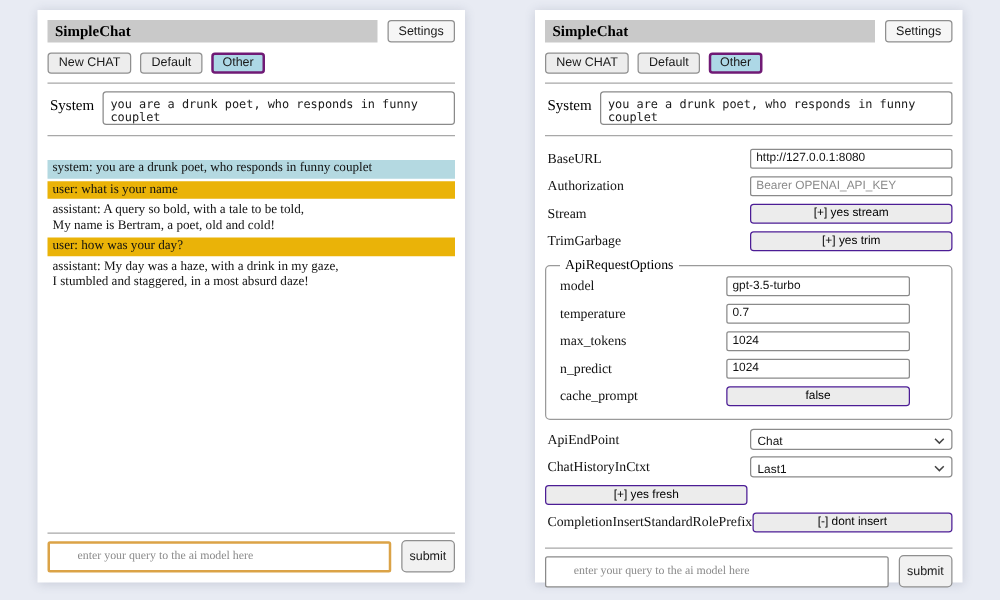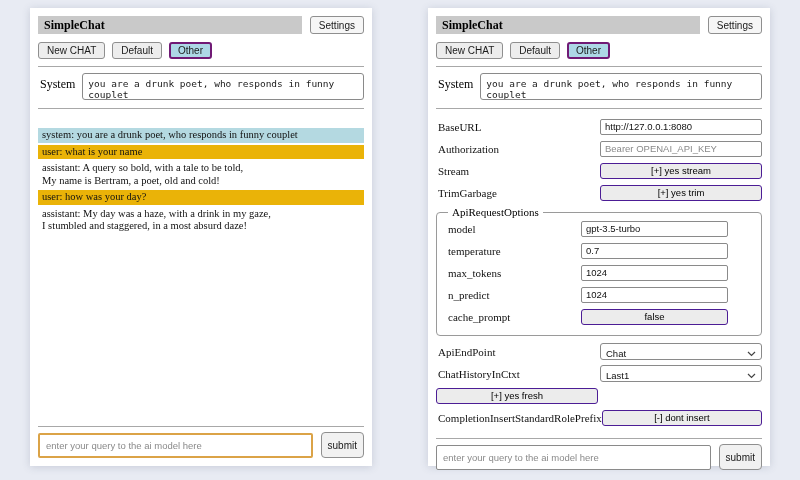--- a/index.html
+++ b/index.html
@@ -61,22 +61,22 @@
   }
   .msg-system { background: #b4d9e1; }
   .msg-user { background: #eab308; font-family: Liberation Serif, serif; }
   .msg-assistant { background: #ffffff; }
 
   
   .query-block { margin-top: auto; }
   .query-row { display: flex; gap: 8px; align-items: center; margin-top: 2px; }
   .query-input {
     flex: 1; height: 25px;
-    font-family: Liberation Sans, sans-serif; font-size: 9.5px; color: #333;
-    padding: 0 6px;
+    font-family: Liberation Serif, serif; font-size: 9.5px; color: #333;
+    padding: 0 22px;
     border: 1px solid #8a8a8a; border-radius: 2px; outline: none;
   }
   .query-input.focused { border: 2px solid #dba347; }
   .query-input::placeholder, .system-input::placeholder, .field-input::placeholder { color: #8a8a8a; }
   .submit-btn {
     height: 26px; padding: 2px 6px; font-size: 10px;
     border-radius: 4px; background: #f1f1f1;
   }
 
   

